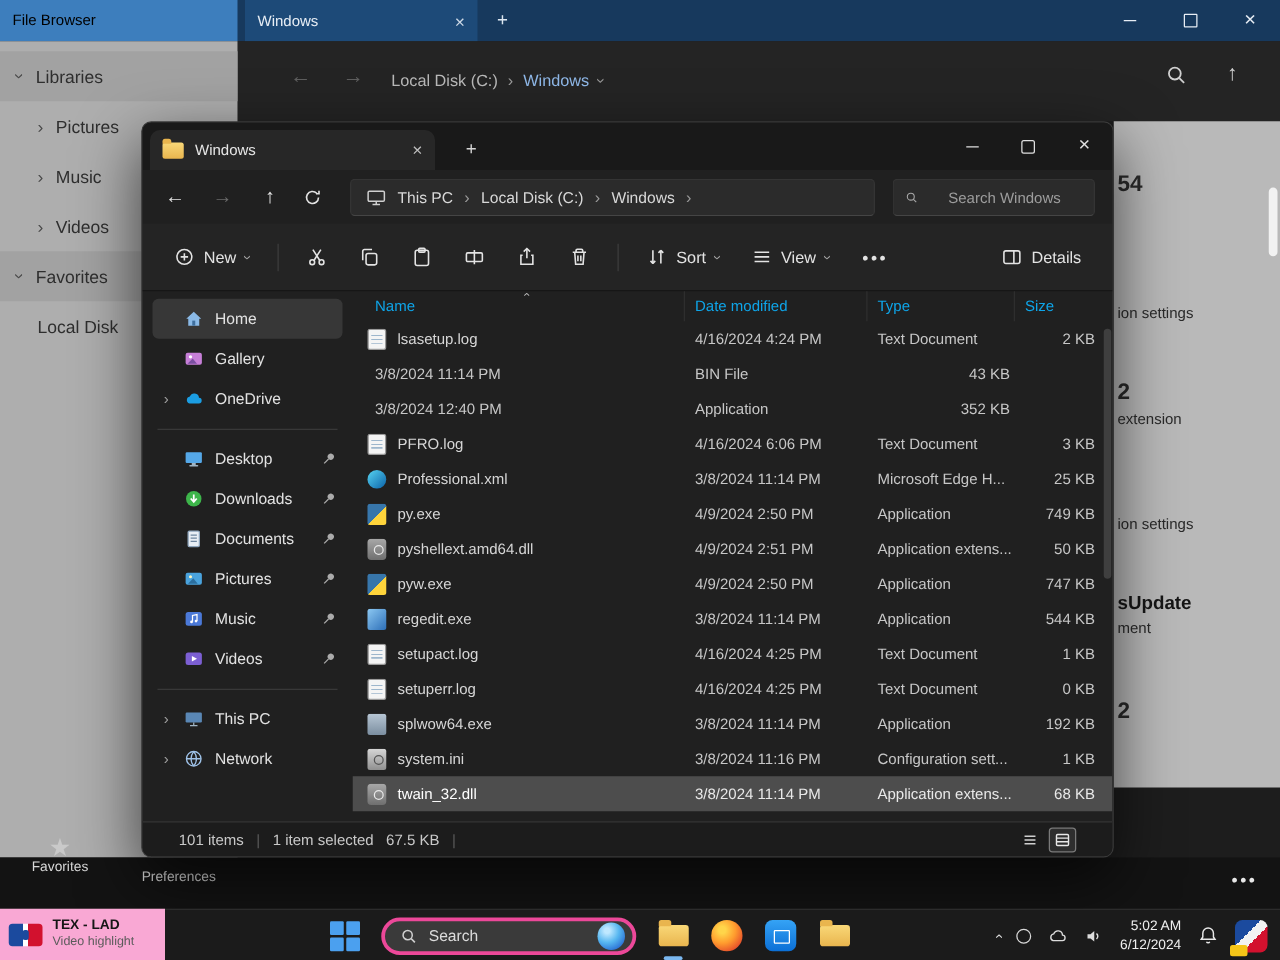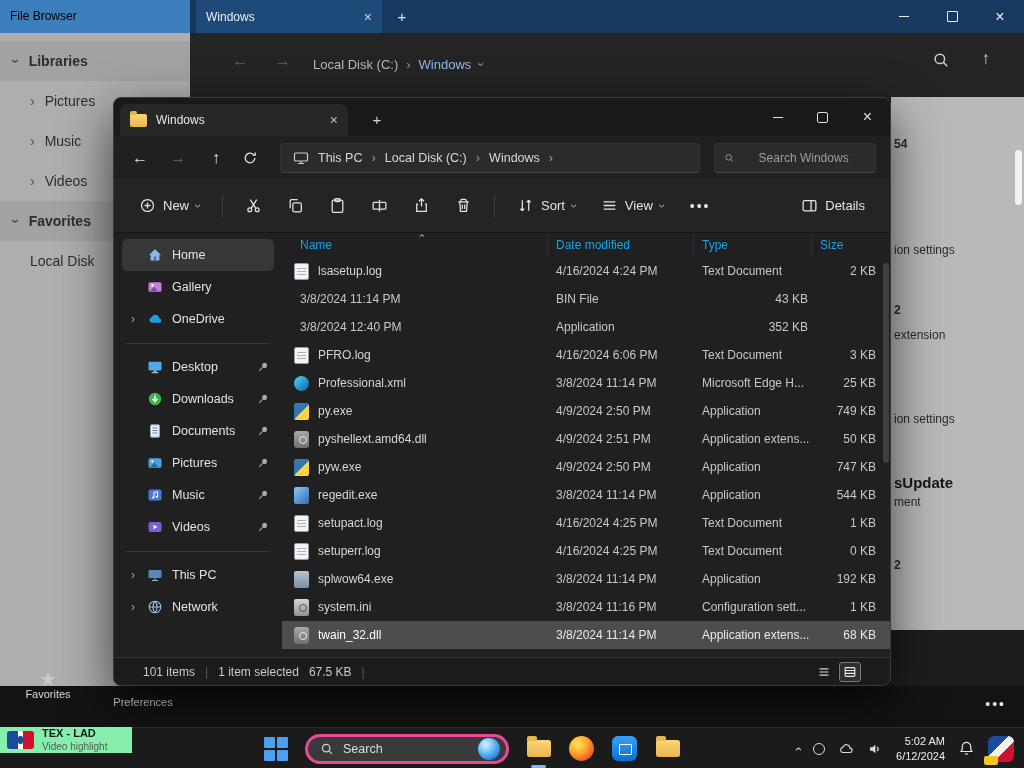--- a/index.html
+++ b/index.html
@@ -27,30 +27,30 @@
   .bg-nav .arrow.dim{color:#5e5e5e}
   .bg-crumb{position:absolute;left:123px;top:24px;font-size:13px;color:#b9b9b9;display:flex;gap:8px;align-items:center}
   .bg-crumb .folder{color:#8fb8e8}
   .bg-crumb .chev,.chevg{color:#9a9a9a}
   .bg-nav .riconsearch{position:absolute;right:74px;top:18px}
   .bg-nav .riconup{position:absolute;right:34px;top:16px;font-size:17px;color:#cfcfcf}
 
   .bg-sidebar{position:absolute;left:0;top:33px;width:190px;height:653px;background:#aeaeae;z-index:1;
     padding-top:8px;color:#2e2e2e}
   .bg-side-item{height:40px;display:flex;align-items:center;gap:10px;padding-left:14px;font-size:14px}
-  .bg-side-item.head{font-weight:bold;background:#a2a2a2}
+  .bg-side-item.head{font-weight:normal;background:#a2a2a2}
   .bg-side-item.sub{padding-left:30px}
   .bg-side-item .chevg{font-size:14px;color:#4a4a4a}
   .chev-down{display:inline-block;transform:rotate(90deg)}
   .chev-up{display:inline-block;transform:rotate(-90deg)}
   .chevtext::before{content:"›"}
 
   .bg-right{position:absolute;left:891px;top:97px;width:133px;height:533px;background:#b9b9b9;z-index:1;overflow:hidden}
   .frag{position:absolute;left:3px;font-size:12px;color:#2a2a2a;white-space:nowrap}
-  .frag.b{font-weight:bold;font-size:12px}
+  .frag.b{font-weight:bold;font-size:18px}
   .frag.big{font-weight:bold;font-size:15px;color:#161616}
   .bg-scrollthumb{position:absolute;right:2px;top:53px;width:7px;height:55px;border-radius:4px;background:#f2f2f2}
 
   
   .desk{position:absolute;left:0;top:686px;width:1024px;height:41px;background:#131313;z-index:2}
   .desk-icon{position:absolute;text-align:center;color:#d8d8d8;font-size:11px}
   .desk-icon .star{font-size:20px;color:#c9c9c9;line-height:18px}
   .more-dots{position:absolute;right:18px;top:696px;color:#e8e8e8;font-size:14px;letter-spacing:2px;z-index:2}
 
   
@@ -142,21 +142,21 @@
     display:flex;align-items:center;padding:0 29px;gap:10px;font-size:12px;color:#c9c9c9}
   .ssep{color:#5a5a5a}
   .viewtoggles{margin-left:auto;display:flex;gap:4px}
   .vtg{width:22px;height:20px;display:flex;align-items:center;justify-content:center;border-radius:3px}
   .vtg.active{border:1px solid #7a7a7a;background:#2e2e2e}
 
   .folder16{width:17px;height:13px;background:linear-gradient(#f9d878,#e9b54e);border-radius:2px;position:relative;flex:0 0 auto}
   .folder16::before{content:"";position:absolute;top:-3px;left:0;width:7px;height:4px;background:#e9b54e;border-radius:2px 2px 0 0}
 
   
-  .mlbbox{position:absolute;left:0;top:727px;width:132px;height:26px;background:#86efac;z-index:12;
+  .mlbbox{position:absolute;left:0;top:727px;width:132px;height:41px;background:#f9a8d4;z-index:12;
     display:flex;align-items:center;gap:8px;padding:0 7px}
   .mlblogo{width:27px;height:18px;border-radius:3px;background:linear-gradient(90deg,#1b4a9e 42%,#ffffff 42% 58%,#d2112e 58%);
     flex:0 0 auto;position:relative}
   .mlblogo::after{content:"";position:absolute;left:11px;top:5px;width:5px;height:8px;border-radius:2px;background:#1b4a9e}
   .mlbtitle{font-size:11px;font-weight:bold;color:#161616;line-height:1.25}
   .mlbsub{font-size:10px;color:#5b5b5b;line-height:1.25}
 
   
   .taskbar{position:absolute;left:0;top:727px;width:1024px;height:41px;background:#1b1b1b;border-top:1px solid #2c2c2c;z-index:10}
   .tcenter{position:absolute;left:262px;top:0;height:41px;display:flex;align-items:center;gap:16px}

